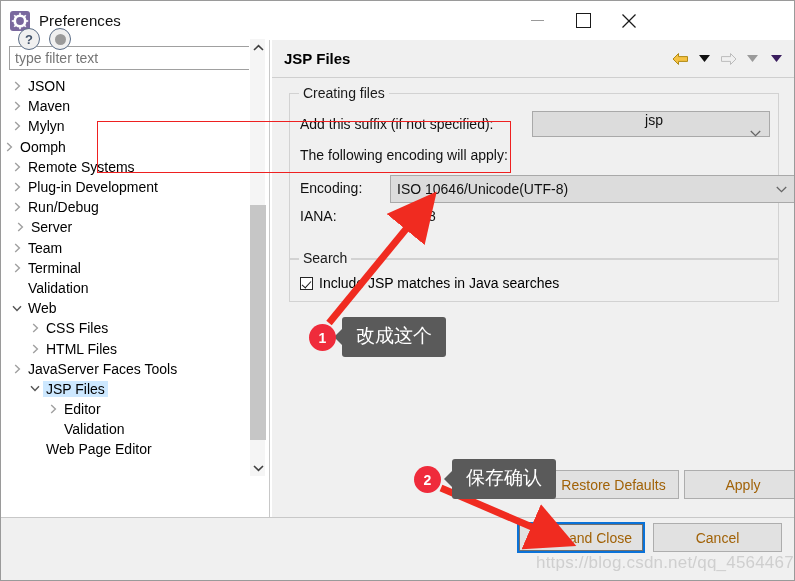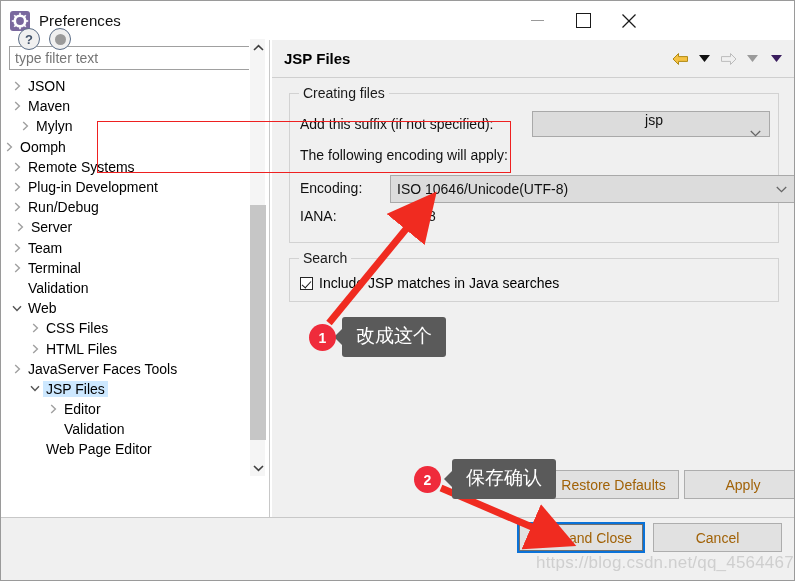--- a/index.html
+++ b/index.html
@@ -152,21 +152,21 @@
     border: 1px solid #d2d2d2;
     background: transparent;
   }
   .group-title {
     position: absolute; top: -9px; left: 9px;
     background: #f0f0f0;
     padding: 0 4px;
     font-size: 14px;
     color: #1a1a1a;
   }
-  #grp-creating { left: 17px; top: 53px; width: 490px; height: 150px; }
+  #grp-creating { left: 17px; top: 53px; width: 490px; height: 167px; }
   #grp-search   { left: 17px; top: 218px; width: 490px; height: 44px; }
 
   .row-label { position: absolute; font-size: 14px; color: #111; white-space: nowrap; }
 
   .combo {
     position: absolute;
     background: #dcdcdc;
     border: 1px solid #a9a9a9;
     display: flex; align-items: center;
     font-size: 14px;
@@ -338,21 +338,21 @@
           <span class="tree-label">JSON</span>
         </div>
         <div class="tree-row" style="padding-left: 8px;">
           <div class="tw">
             <svg width="7" height="10" viewBox="0 0 7 10">
               <polyline points="1.2,1 5.4,5 1.2,9" fill="none" stroke="#a0a0a0" stroke-width="1.4"></polyline>
             </svg>
           </div>
           <span class="tree-label">Maven</span>
         </div>
-        <div class="tree-row" style=" margin-left: 8px;">
+        <div class="tree-row" style="">
           <div class="tw">
             <svg width="7" height="10" viewBox="0 0 7 10">
               <polyline points="1.2,1 5.4,5 1.2,9" fill="none" stroke="#a0a0a0" stroke-width="1.4"></polyline>
             </svg>
           </div>
           <span class="tree-label">Mylyn</span>
         </div>
         <div class="tree-row" style="padding-left: 0;">
           <div class="tw">
             <svg width="7" height="10" viewBox="0 0 7 10">

